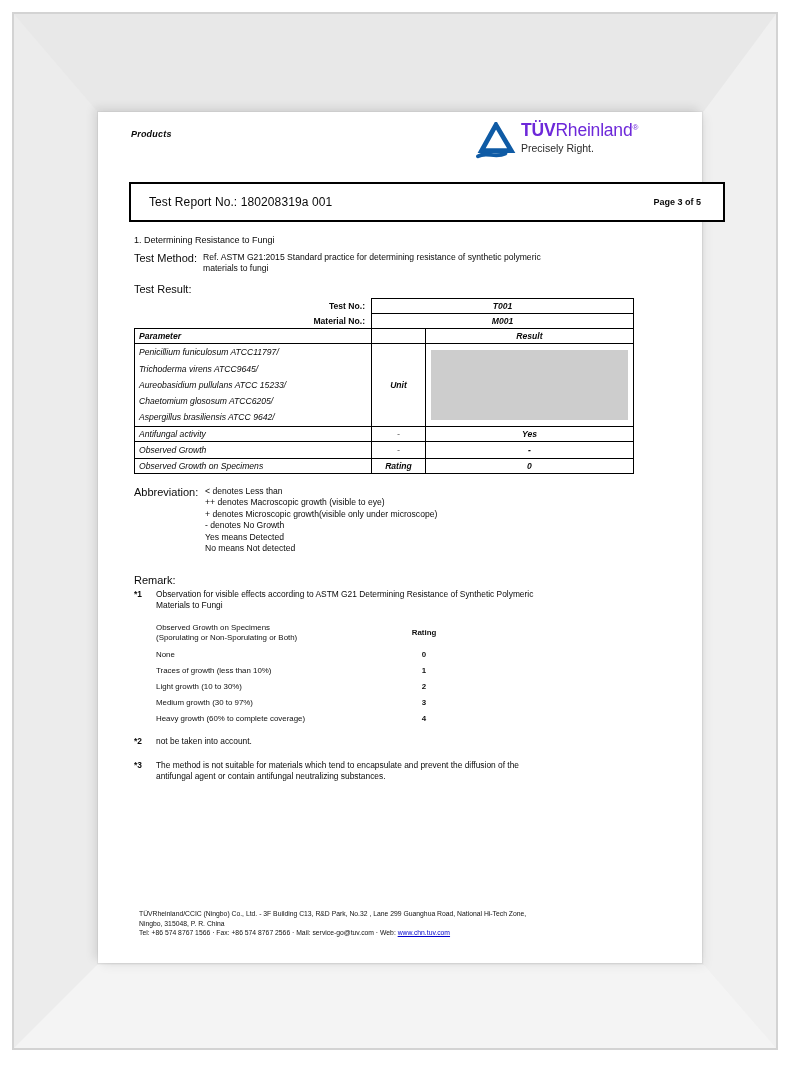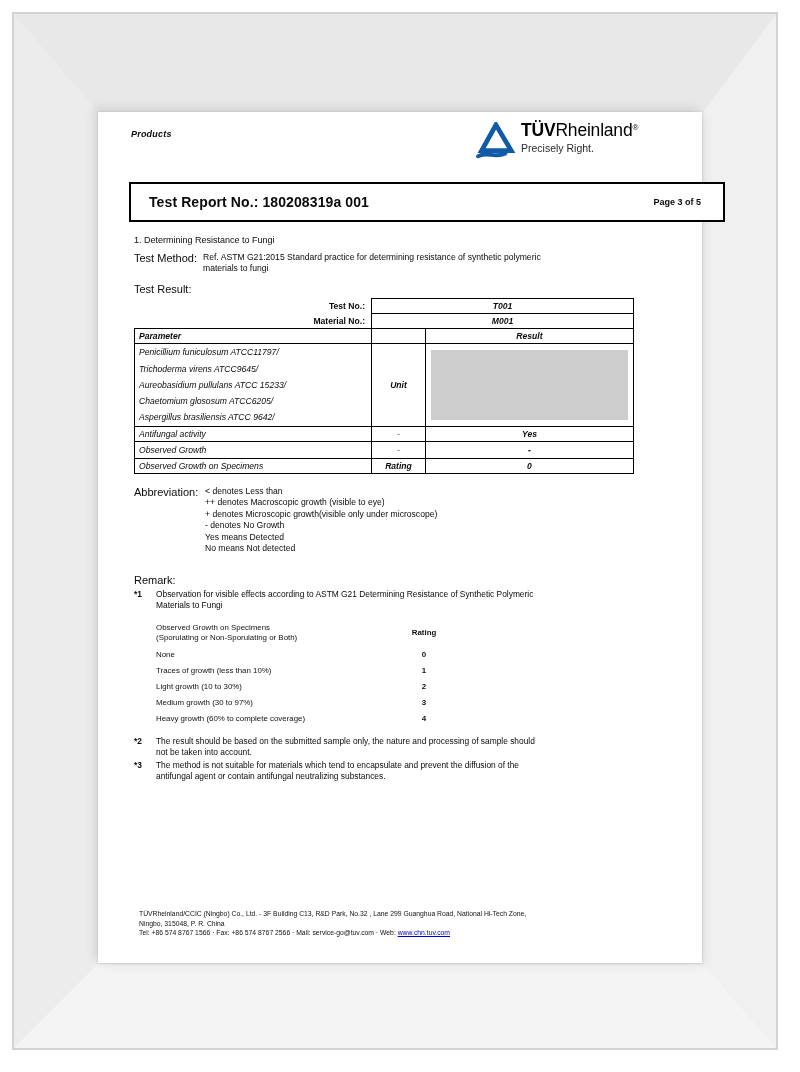--- a/index.html
+++ b/index.html
@@ -15,29 +15,29 @@
     border-style:solid;border-width:97px 72px 83px 83px;
     border-color:#e8e8e8 #f0f0f0 #f4f4f4 #ececec;}
   .page{position:absolute;left:84px;top:98px;width:604px;height:851px;background:#ffffff;
     box-shadow:0 0 0 1px rgba(0,0,0,0.05), -4px -4px 9px rgba(0,0,0,0.10), 4px 4px 9px rgba(0,0,0,0.05);}
 
   
   .products{position:absolute;left:33px;top:17px;font-size:9px;font-weight:bold;font-style:italic;letter-spacing:.2px;}
   .logo{position:absolute;left:376px;top:8px;display:flex;align-items:flex-start;}
   .logo .tri{width:42px;height:40px;margin-top:2px;}
   .logo .ltxt{margin-left:5px;}
-  .brand{font-size:17.5px;letter-spacing:-0.2px;white-space:nowrap;color:#000000;}
+  .brand{font-size:17.5px;letter-spacing:-0.2px;white-space:nowrap;color:#6d28d9;}
   .brand .b{font-weight:bold;}
   .brand sup{font-size:8px;vertical-align:6px;}
   .tagline{font-size:10.5px;font-weight:400;color:#2a2a2a;margin-top:1px;}
 
   
   .report-box{position:absolute;left:31px;top:70px;width:552px;height:36px;border:2px solid #000;
     display:flex;align-items:center;justify-content:space-between;padding:0 22px 0 18px;background:#fff;}
-  .report-title{font-size:14px;font-weight:bold;letter-spacing:.1px;}
+  .report-title{font-size:12px;font-weight:normal;letter-spacing:.1px;}
   .page-num{font-size:9px;font-weight:bold;}
 
   
   .h-sec{position:absolute;left:36px;font-size:9px;font-weight:normal;}
   .lbl-b{font-weight:normal;font-size:11px;}
   .tm-label{position:absolute;left:36px;top:140px;}
   .tm-text{position:absolute;left:105px;top:140px;width:460px;font-size:8.6px;line-height:10.6px;}
   .tr-label{position:absolute;left:36px;top:171px;}
 
   
@@ -192,21 +192,20 @@
       <div class="row" style="top:27px;"><span>None</span><span class="rv">0</span></div>
       <div class="row" style="top:43px;"><span>Traces of growth (less than 10%)</span><span class="rv">1</span></div>
       <div class="row" style="top:59px;"><span>Light growth (10 to 30%)</span><span class="rv">2</span></div>
       <div class="row" style="top:75px;"><span>Medium growth (30 to 97%)</span><span class="rv">3</span></div>
       <div class="row" style="top:91px;"><span>Heavy growth (60% to complete coverage)</span><span class="rv">4</span></div>
     </div>
 
     <div class="rem rem2">
       <span class="mk">*2</span>
       <div class="tx">
-        <div>The result should be based on the submitted sample only, the nature and processing of sample should</div>
         <div>not be taken into account.</div>
       </div>
     </div>
 
     <div class="rem rem3">
       <span class="mk">*3</span>
       <div class="tx">
         <div>The method is not suitable for materials which tend to encapsulate and prevent the diffusion of the</div>
         <div>antifungal agent or contain antifungal neutralizing substances.</div>
       </div>

